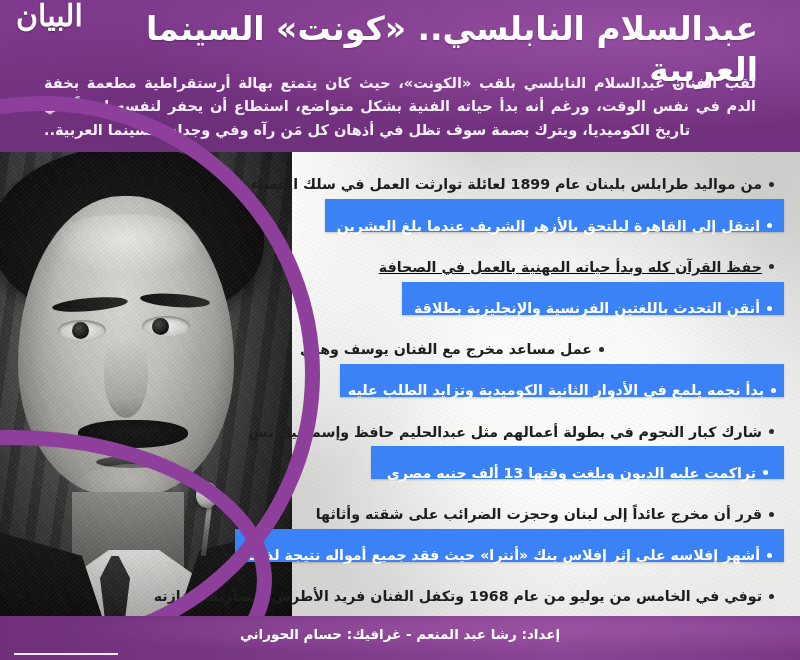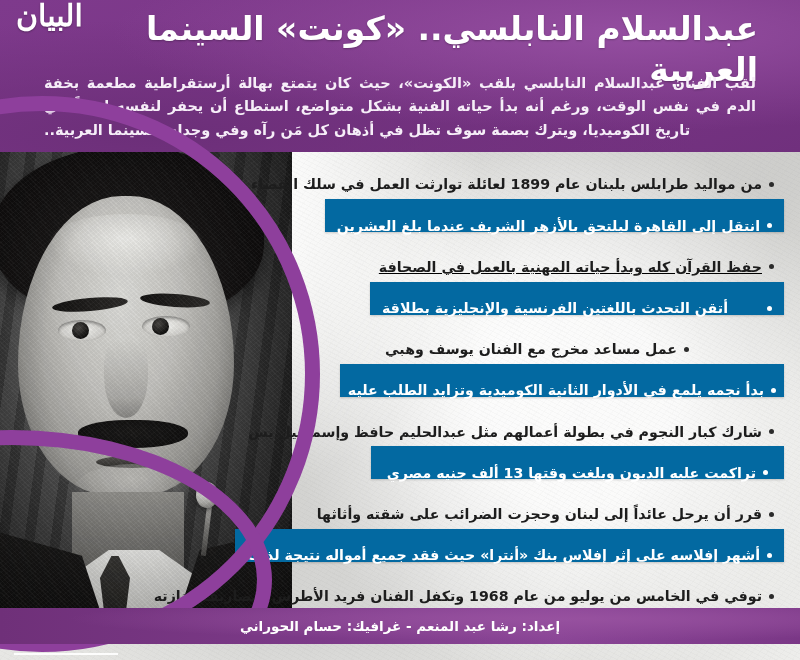--- a/index.html
+++ b/index.html
@@ -196,21 +196,21 @@
     position:absolute;left:300px;top:158px;width:484px;height:448px;
     z-index:3;
   }
   .row{
     position:relative;display:flex;align-items:center;
     height:33px;margin-bottom:8.2px;
     direction:rtl;
   }
   .row.plain{background:transparent;}
   .row.band{
-    background:#0369a1;
+    background:#3b82f6;
     box-shadow:0 1px 2px rgba(0,0,0,.18);
     justify-content:center;
   }
   .row .inner{
     width:100%;padding:0 10px 0 10px;
     display:flex;align-items:center;justify-content:flex-start;
     white-space:nowrap;
     margin-top:20px;
   }
   .row.plain .inner{justify-content:flex-start;}
@@ -224,21 +224,21 @@
     font-size:14.2px;font-weight:bold;line-height:1;
     font-family:"DejaVu Sans","Liberation Sans",sans-serif;
   }
   .row.plain .txt{color:#1d1d1d;}
   .row.band .txt{color:#ffffff;}
   
   .row.plain{justify-content:flex-start;}
 
   
   #footer{
-    position:absolute;left:0;bottom:16px;width:800px;height:36px;
+    position:absolute;left:0;bottom:0;width:800px;height:44px;
     background:
       radial-gradient(ellipse at 70% 30%, #97519f 0%, rgba(151,81,159,0) 62%),
       linear-gradient(90deg,#6f3079 0%,#7c3a88 40%,#8a4596 70%,#7a3786 100%);
     z-index:6;
   }
   #credits{
     position:absolute;right:0;left:0;top:0;height:36px;
     display:flex;align-items:center;justify-content:center;
     color:#ffffff;font-size:13.5px;font-weight:bold;direction:rtl;
   }
@@ -311,27 +311,27 @@
         <span class="txt">انتقل إلى القاهرة ليلتحق بالأزهر الشريف عندما بلغ العشرين</span>
       </div>
     </div>
     <div class="row plain" style="display: flex; width: 100%; float: right; clear: both; justify-content: flex-start; text-decoration: underline;">
       <div class="inner" style="padding: 0px 10px 0px 0px; justify-content: flex-start;">
         <span class="bullet"></span>
         <span class="txt">حفظ القرآن كله وبدأ حياته المهنية بالعمل في الصحافة</span>
       </div>
     </div>
     <div class="row band" style="display: inline-flex; width: auto; float: right; clear: both;">
-      <div class="inner" style="padding: 0px 12px; gap: 32px;">
+      <div class="inner" style="padding: 0px 12px;">
         <span class="bullet"></span>
         <span class="txt">أتقن التحدث باللغتين الفرنسية والإنجليزية بطلاقة</span>
       </div>
     </div>
     <div class="row plain" style="display: flex; width: 100%; float: right; clear: both; justify-content: flex-start;">
-      <div class="inner" style="padding: 0px 10px 0px 0px; justify-content: center;">
+      <div class="inner" style="padding: 0px 10px 0px 0px; justify-content: flex-end;">
         <span class="bullet"></span>
         <span class="txt">عمل مساعد مخرج  مع الفنان يوسف وهبي</span>
       </div>
     </div>
     <div class="row band" style="display: inline-flex; width: auto; float: right; clear: both;">
       <div class="inner" style="padding: 0px 8px;">
         <span class="bullet"></span>
         <span class="txt">بدأ نجمه يلمع في الأدوار الثانية الكوميدية وتزايد الطلب عليه</span>
       </div>
     </div>
@@ -343,21 +343,21 @@
     </div>
     <div class="row band" style="display: inline-flex; width: auto; float: right; clear: both;">
       <div class="inner" style="padding: 0px 16px;">
         <span class="bullet"></span>
         <span class="txt">تراكمت عليه الديون وبلغت وقتها 13 ألف جنيه مصري</span>
       </div>
     </div>
     <div class="row plain" style="display: flex; width: 100%; float: right; clear: both; justify-content: flex-start;">
       <div class="inner" style="padding: 0px 10px 0px 0px; justify-content: flex-start;">
         <span class="bullet"></span>
-        <span class="txt">قرر أن يرحل عائداً إلى لبنان وحجزت الضرائب على شقته وأثاثها</span>
+        <span class="txt">قرر أن مخرج عائداً إلى لبنان وحجزت الضرائب على شقته وأثاثها</span>
       </div>
     </div>
     <div class="row band" style="display: inline-flex; width: auto; float: right; clear: both;">
       <div class="inner" style="padding: 0px 12px;">
         <span class="bullet"></span>
         <span class="txt">أشهر إفلاسه على إثر إفلاس بنك «أنترا» حيث فقد جميع أمواله نتيجة لذلك</span>
       </div>
     </div>
     <div class="row plain" style="display: flex; width: 100%; float: right; clear: both; justify-content: flex-start;">
       <div class="inner" style="padding: 0px 10px 0px 0px; justify-content: flex-start;">

